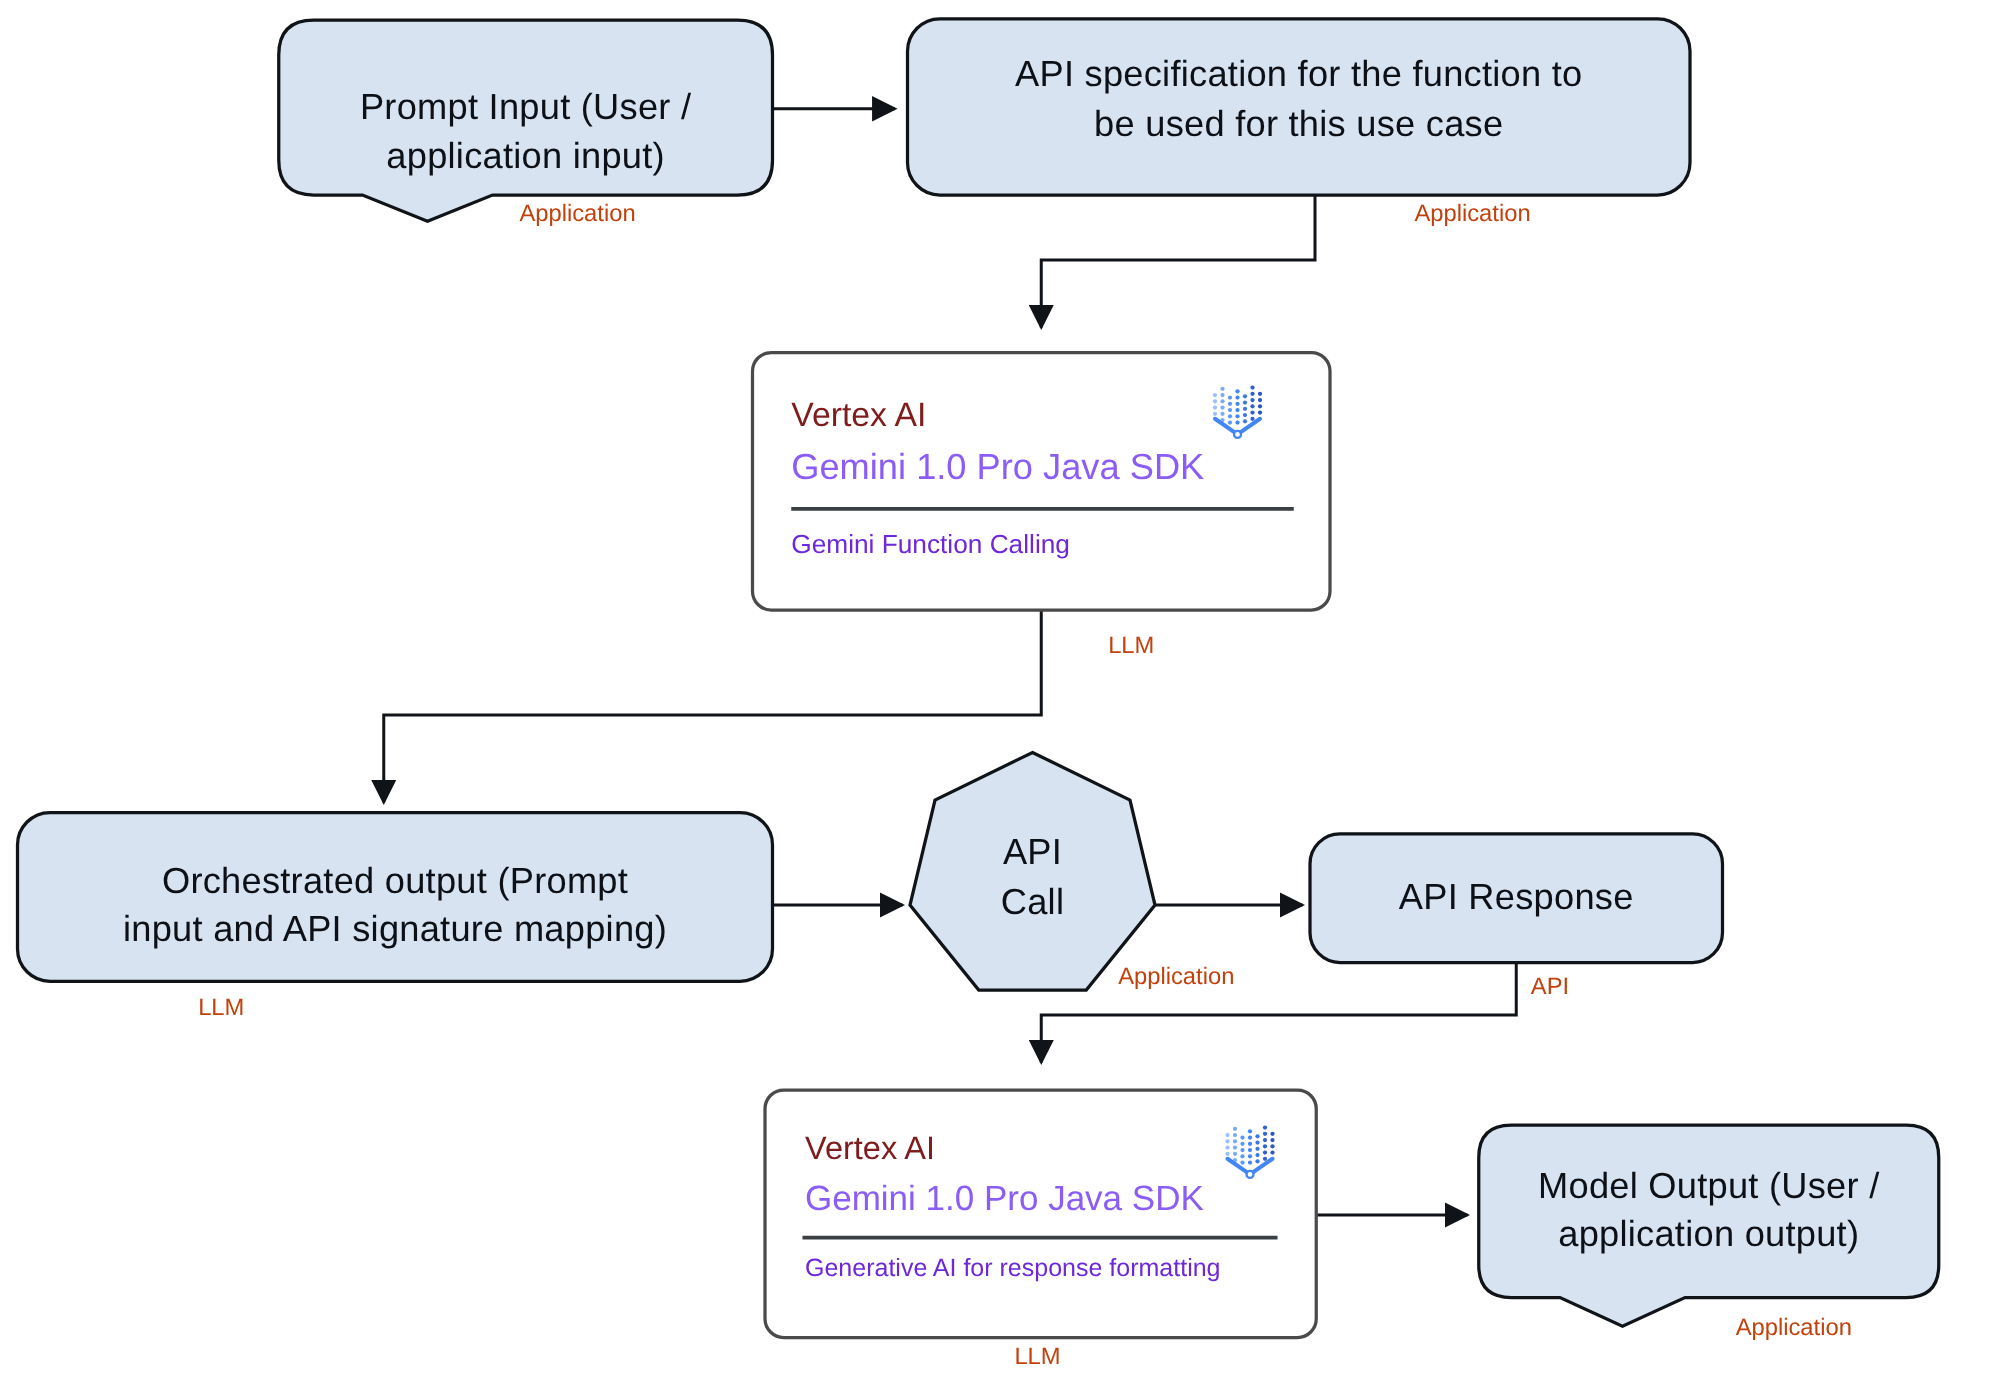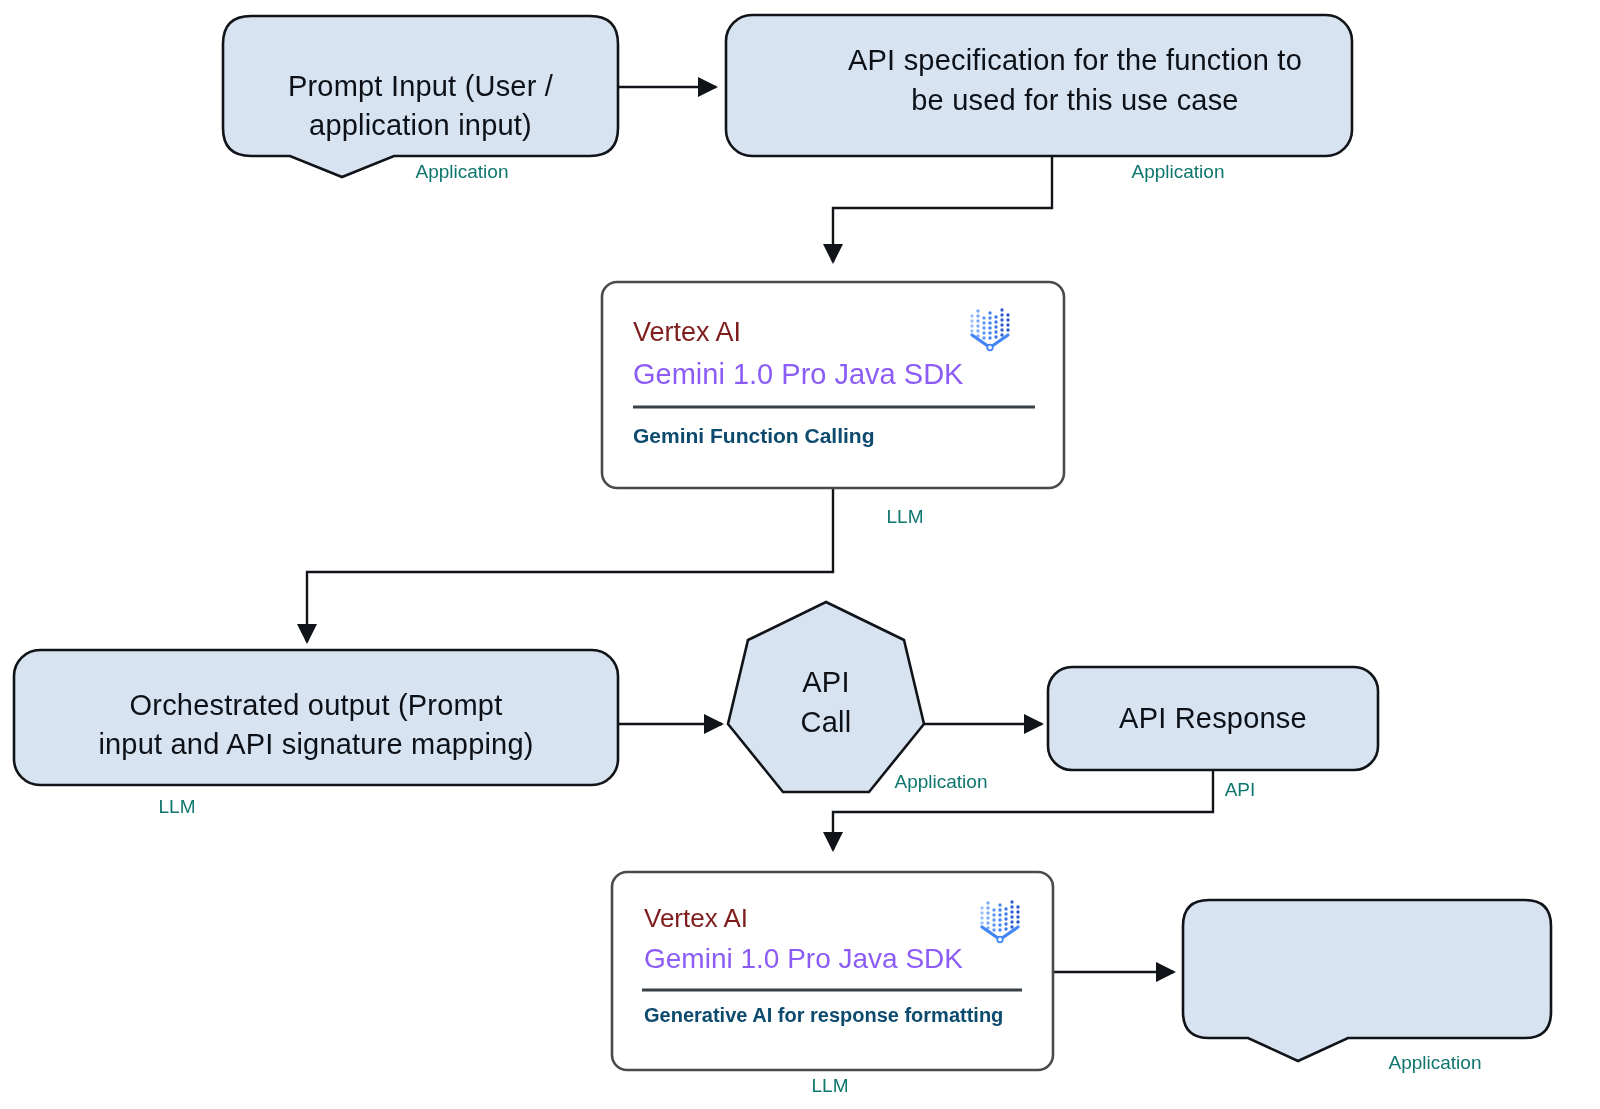--- a/index.html
+++ b/index.html
@@ -8,26 +8,26 @@
     font-family:"Liberation Sans", sans-serif; color:#0d1117; overflow:hidden;
   }
   svg.layer { position:absolute; left:0; top:0; }
   .node-text {
     position:absolute; display:flex; align-items:center; justify-content:center;
     text-align:center; white-space:pre-line; font-size:29px; line-height:1.35;
     color:#0d1117; letter-spacing:0.2px;
   }
   .tag {
     position:absolute; transform:translateX(-50%);
-    font-size:19px; color:#0f766e; white-space:nowrap;
+    font-size:19px; color:#c2410c; white-space:nowrap;
   }
   .card-line { position:absolute; white-space:nowrap; }
   .product  { font-size:27px; color:#7f1d1d; }
   .sdk      { font-size:29px; color:#8b5cf6; }
-  .caption  { font-size:21px; color:#0c4a6e;font-weight:bold; }
+  .caption  { font-size:21px; color:#6d28d9; }
 </style>
 </head>
 <body>
 
 <div class="canvas">
 
   <svg class="layer" width="1600" height="1109" viewBox="0 0 1600 1109">
     <defs>
       <marker id="arrow" viewBox="0 0 10 10" refX="9" refY="5" markerWidth="8.5" markerHeight="8.5" orient="auto-start-reverse">
         <path d="M0,0 L10,5 L0,10 z" fill="#101418"></path>
@@ -100,21 +100,21 @@
     <line x1="642" y1="990" x2="1022" y2="990" stroke="#3b4045" stroke-width="3"></line>
     <use href="#vai-icon" x="978" y="898"></use>
 
     <path d="M1209,900 H1525 Q1551,900 1551,926 V1012 Q1551,1038 1525,1038 H1348 L1298,1061 L1248,1038 H1209 Q1183,1038 1183,1012 V926 Q1183,900 1209,900 Z" fill="#d7e3f1" stroke="#101418" stroke-width="2.6"></path>
   </svg>
 
   <div class="node-text" style="left:223px; top:16px; width:395px; height:140px;margin-top:20px;">Prompt Input (User /
 application input)</div>
   <div class="tag" style="left:462px; top:161px;">Application</div>
 
-  <div class="node-text" style="left:726px; top:15px; width:626px; height:131px;padding-left:36px;">API specification for the function to
+  <div class="node-text" style="left:726px; top:15px; width:626px; height:131px;">API specification for the function to
 be used for this use case</div>
   <div class="tag" style="left:1178px; top:161px;">Application</div>
 
   <div class="card-line product" style="left:633px; top:317px;">Vertex AI</div>
   <div class="card-line sdk" style="left:633px; top:358px;">Gemini 1.0 Pro Java SDK</div>
   <div class="card-line caption" style="left:633px; top:424px;">Gemini Function Calling</div>
   <div class="tag" style="left:905px; top:506px;">LLM</div>
 
   <div class="node-text" style="left:14px; top:650px; width:604px; height:150px;">Orchestrated output (Prompt
 input and API signature mapping)</div>
@@ -125,15 +125,17 @@
   <div class="tag" style="left:941px; top:771px;">Application</div>
 
   <div class="node-text" style="left:1048px; top:667px; width:330px; height:103px;">API Response</div>
   <div class="tag" style="left:1240px; top:779px;">API</div>
 
   <div class="card-line product" style="left:644px; top:903px; font-size:26px;">Vertex AI</div>
   <div class="card-line sdk" style="left:644px; top:943px; font-size:28px;">Gemini 1.0 Pro Java SDK</div>
   <div class="card-line caption" style="left:644px; top:1004px; font-size:20px;">Generative AI for response formatting</div>
   <div class="tag" style="left:830px; top:1075px;">LLM</div>
 
+  <div class="node-text" style="left:1183px; top:900px; width:368px; height:138px;">Model Output (User /
+application output)</div>
   <div class="tag" style="left:1435px; top:1052px;">Application</div>
 
 </div>
 
 </body></html>

